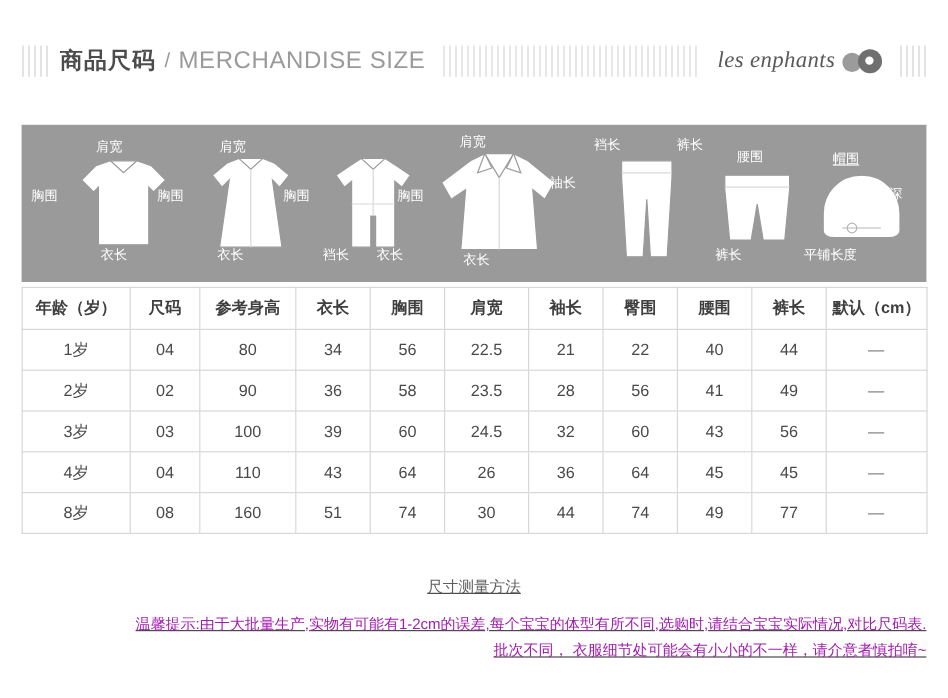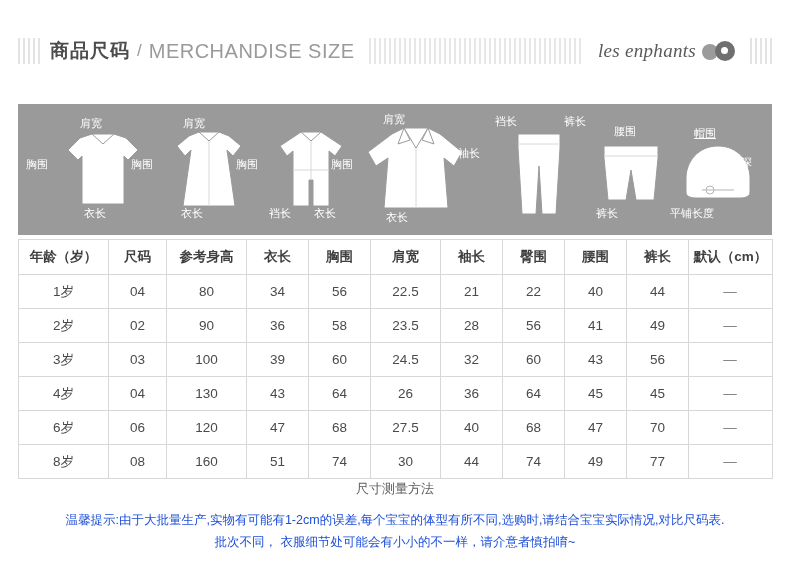--- a/index.html
+++ b/index.html
@@ -156,30 +156,32 @@
     letter-spacing: 1px;
   }
 
   
   .footer {
     position: absolute;
     left: 18px;
     top: 480px;
     width: 754px;
     text-align: center;
+    text-decoration: underline;
   }
   .footer-title {
     font-size: 13px;
     color: #5e5e5e;
     margin-bottom: 11px;
   }
   .footer-line {
     font-size: 12.5px;
-    color: #1d4ed8;
+    color: #a21caf;
     line-height: 22px;
+    text-align: right;
   }
 </style>
 </head>
 <body>
 
 <div class="page">
 
   <div class="header">
     <div class="header-rule-left"></div>
     <div class="title-cn">商品尺码</div>
@@ -343,41 +345,28 @@
           <td>24.5</td>
           <td>32</td>
           <td>60</td>
           <td>43</td>
           <td>56</td>
           <td class="dash">—</td>
         </tr>
         <tr>
           <td>4岁</td>
           <td>04</td>
-          <td>130</td>
+          <td>110</td>
           <td>43</td>
           <td>64</td>
           <td>26</td>
           <td>36</td>
           <td>64</td>
           <td>45</td>
           <td>45</td>
-          <td class="dash">—</td>
-        </tr>
-        <tr>
-          <td>6岁</td>
-          <td>06</td>
-          <td>120</td>
-          <td>47</td>
-          <td>68</td>
-          <td>27.5</td>
-          <td>40</td>
-          <td>68</td>
-          <td>47</td>
-          <td>70</td>
           <td class="dash">—</td>
         </tr>
         <tr>
           <td>8岁</td>
           <td>08</td>
           <td>160</td>
           <td>51</td>
           <td>74</td>
           <td>30</td>
           <td>44</td>

